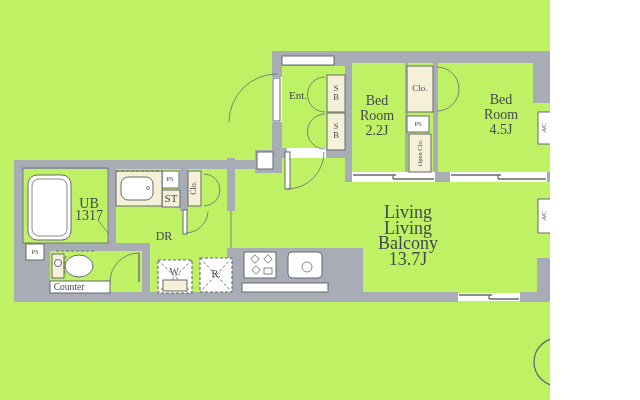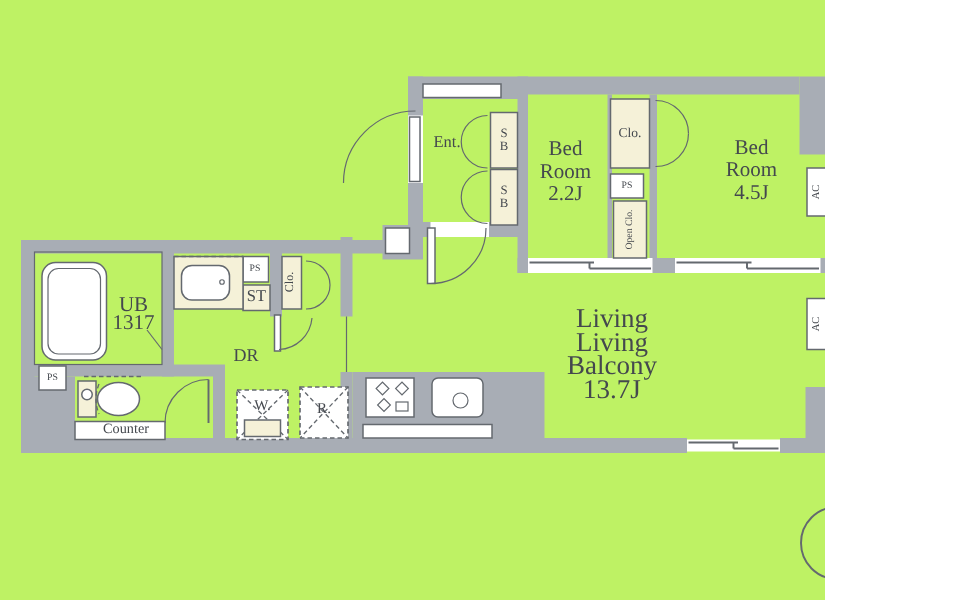--- a/index.html
+++ b/index.html
@@ -212,16 +212,16 @@
     <span>1317</span>
   </div>
 
   <div class="lbl" style="left:170px;top:179px;font-size:6.5px">PS</div>
   <div class="lbl" style="left:171px;top:198px;font-size:11px">ST</div>
   <div class="lbl v" style="left:194px;top:188px;font-size:8px">Clo.</div>
   <div class="lbl" style="left:164px;top:237px;font-size:12px">DR</div>
   <div class="lbl" style="left:35px;top:252px;font-size:6.5px">PS</div>
   <div class="lbl" style="left:175px;top:271px;font-size:10px">W.</div>
   <div class="lbl" style="left:216px;top:273px;font-size:10px">R.</div>
-  <div class="lbl" style="left:84px;top:287px;font-size:9.5px">Counter</div>
+  <div class="lbl" style="left:69px;top:287px;font-size:9.5px">Counter</div>
 
   <div class="lbl" style="left:565px;top:325px;font-size:14px">N</div>
 </div>
 
 </body></html>

